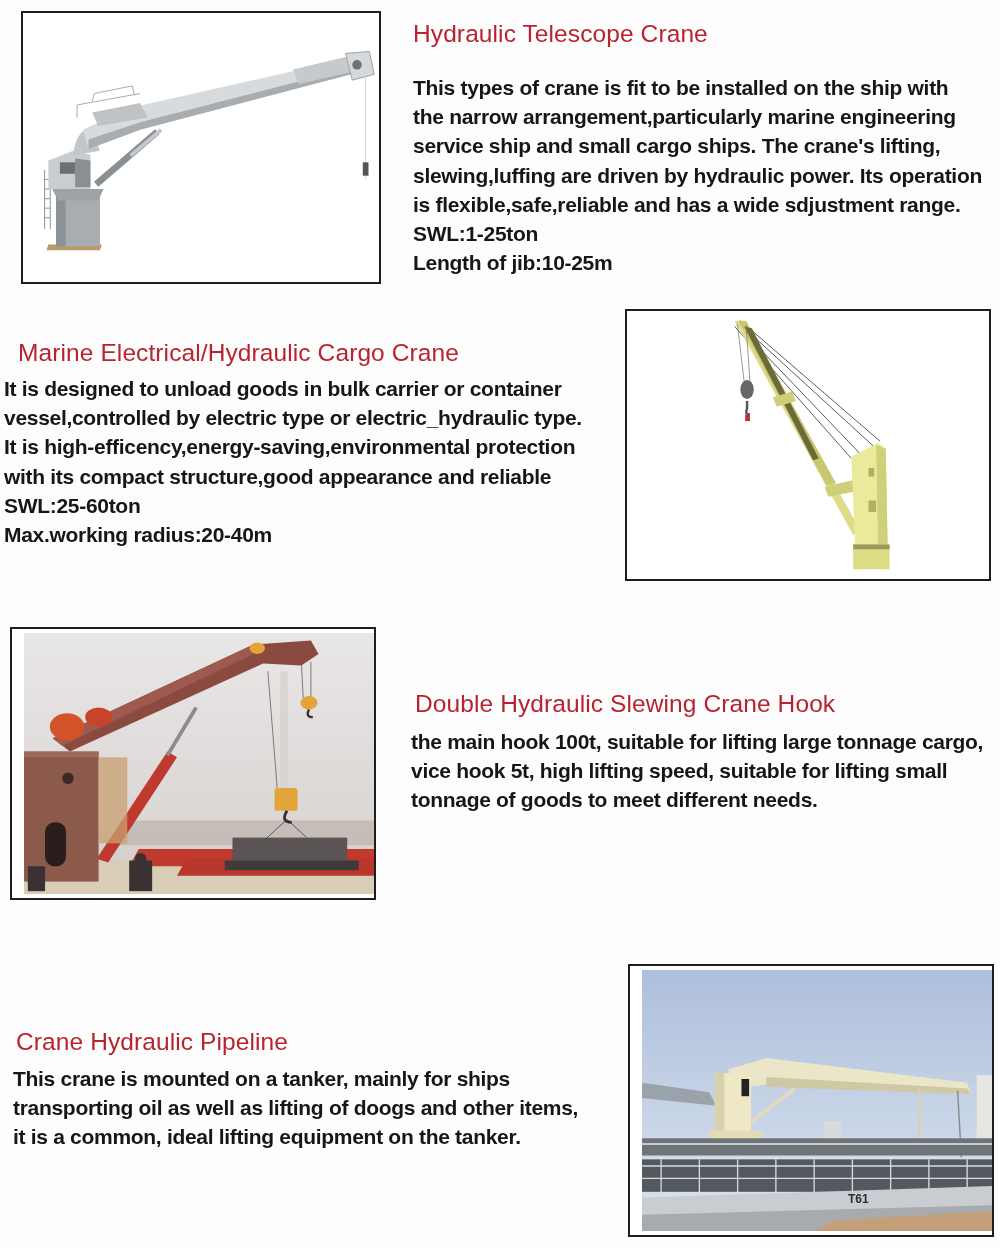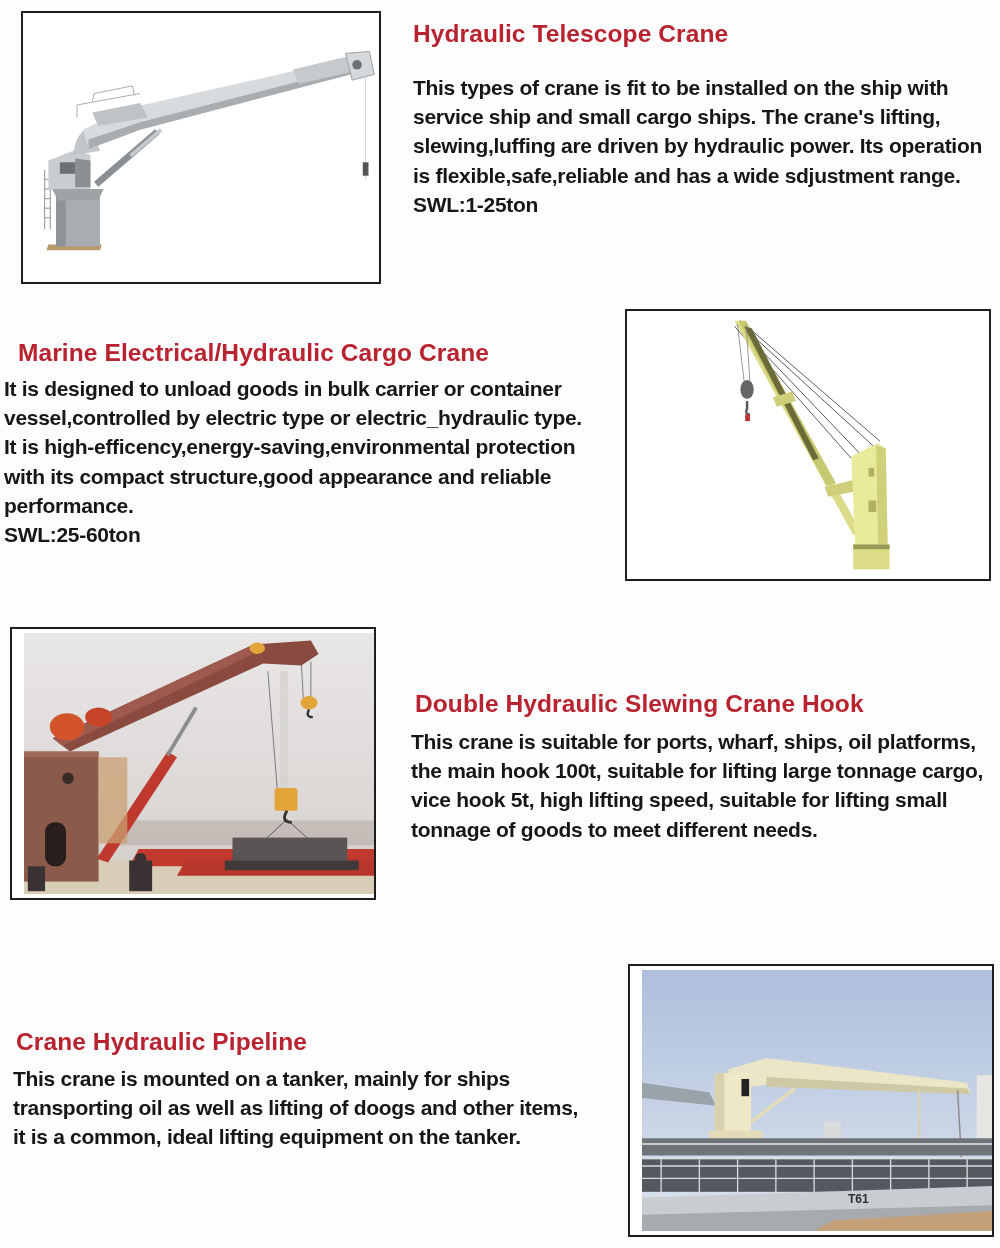--- a/index.html
+++ b/index.html
@@ -9,21 +9,21 @@
     font-family: "Liberation Sans", "DejaVu Sans", sans-serif;
     color: #141414;
   }
   .frame {
     position: absolute; box-sizing: border-box;
     border: 2px solid #1e1e1e; background: #ffffff; overflow: hidden; padding-left: 12px;
   }
   .frame svg { display: block; width: 100%; height: 100%; }
   .title {
     position: absolute; margin: 0;
-    font-size: 24.5px; font-weight: bold; color: #b8232f;
+    font-size: 24.5px; font-weight: normal; color: #b8232f;
     letter-spacing: 0.1px; white-space: nowrap;
   }
   .desc {
     position: absolute; margin: 0;
     font-size: 21px; line-height: 29.2px; color: #161616;
     letter-spacing: -0.3px;
   }
   .desc span { display: block; white-space: nowrap; font-weight: bold; }
 </style>
 </head>
@@ -73,34 +73,36 @@
     <polygon points="60,100 110,90 118,105 66,114" fill="#bfc3c6"></polygon>
 
     <line x1="346" y1="62" x2="346" y2="170" stroke="#c8c8c8" stroke-width="0.8"></line>
     <rect x="343" y="152" width="6" height="14" fill="#555"></rect>
   </svg>
 </div>
 
 <h2 class="title" style="left:413px; top:20px;">Hydraulic Telescope Crane</h2>
 <div class="desc" style="left:413px; top:73px;">
   <span>This types of crane is fit to be installed on the ship with</span>
+  <span>the narrow arrangement,particularly marine engineering</span>
   <span>service ship and small cargo ships. The crane's lifting,</span>
   <span>slewing,luffing are driven by hydraulic power. Its operation</span>
   <span>is flexible,safe,reliable and has a wide sdjustment range.</span>
   <span>SWL:1-25ton</span>
+  <span>Length of jib:10-25m</span>
 </div>
 
 <h2 class="title" style="left:18px; top:339px;">Marine Electrical/Hydraulic Cargo Crane</h2>
 <div class="desc" style="left:4px; top:374px;">
   <span>It is designed to unload goods in bulk carrier or container</span>
   <span>vessel,controlled by electric type or electric_hydraulic type.</span>
   <span>It is high-efficency,energy-saving,environmental protection</span>
   <span>with its compact structure,good appearance and reliable</span>
-  <span>performance.</span>
   <span>SWL:25-60ton</span>
+  <span>Max.working radius:20-40m</span>
 </div>
 
 <div class="frame" style="left:625px; top:309px; width:366px; height:272px;">
   <svg viewBox="0 0 366 272">
     <rect width="366" height="272" fill="#ffffff"></rect>
 
     <g stroke="#555" stroke-width="1">
       <line x1="106" y1="6" x2="252" y2="132"></line>
       <line x1="104" y1="8" x2="246" y2="138"></line>
       <line x1="102" y1="10" x2="232" y2="146"></line>
@@ -184,21 +186,20 @@
     <rect x="78" y="130" width="30" height="90" fill="#c9a070" opacity="0.75"></rect>
 
     <rect x="110" y="238" width="24" height="32" fill="#3a3232"></rect>
     <circle cx="122" cy="236" r="6" fill="#3a3232"></circle>
     <rect x="4" y="244" width="18" height="26" fill="#3a3232"></rect>
   </svg>
 </div>
 
 <h2 class="title" style="left:415px; top:690px;">Double Hydraulic Slewing Crane Hook</h2>
 <div class="desc" style="left:411px; top:727px;">
-  <span>This crane is suitable for ports, wharf, ships, oil platforms,</span>
   <span>the main hook 100t, suitable for lifting large tonnage cargo,</span>
   <span>vice hook 5t, high lifting speed, suitable for lifting small</span>
   <span>tonnage of goods to meet different needs.</span>
 </div>
 
 <h2 class="title" style="left:16px; top:1028px;">Crane Hydraulic Pipeline</h2>
 <div class="desc" style="left:13px; top:1064px;">
   <span>This crane is mounted on a tanker, mainly for ships</span>
   <span>transporting oil as well as lifting of doogs and other items,</span>
   <span>it is a common, ideal lifting equipment on the tanker.</span>

